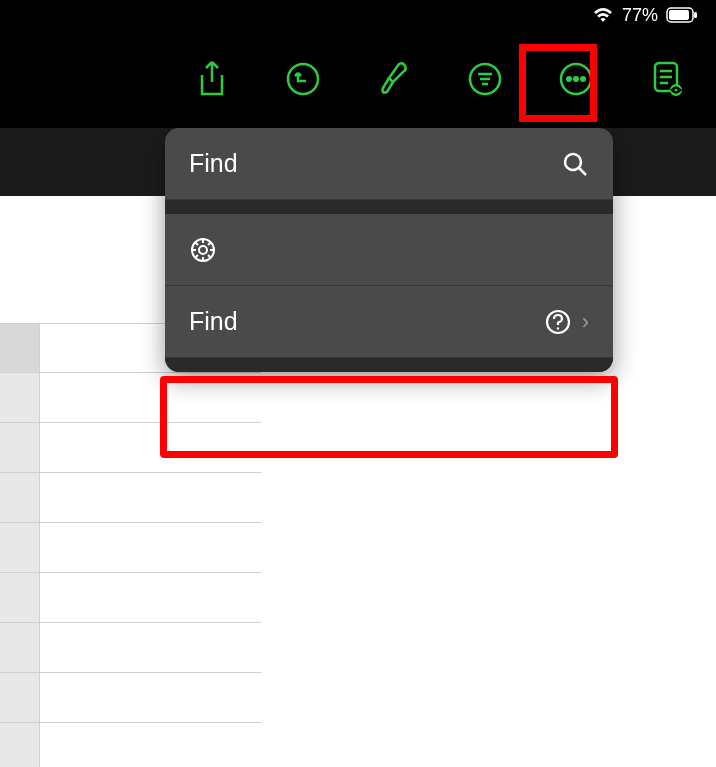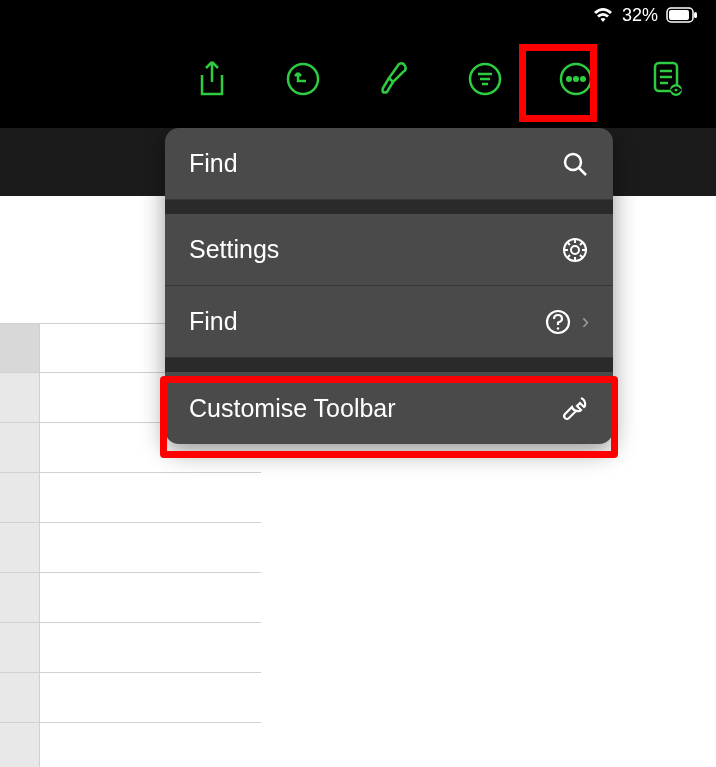--- a/index.html
+++ b/index.html
@@ -125,21 +125,21 @@
   </style>
 </head>
 <body>
 
 <div class="status-bar">
   <span class="wifi-icon">
     <svg width="22" height="16" viewBox="0 0 22 16">
         <path d="M11 15 L8.5 12 Q11 10 13.5 12 Z M5 8.5 Q11 3.5 17 8.5 L15 10.5 Q11 7 7 10.5 Z M2 5 Q11 -3 20 5 L18 7 Q11 0.5 4 7 Z" fill="#fff"></path>
       </svg>
   </span>
-  <span>32%</span>
+  <span>77%</span>
   <span class="battery-icon">
     <svg width="32" height="16" viewBox="0 0 32 16">
         <rect x="1" y="1" width="26" height="14" rx="4" fill="none" stroke="#fff" stroke-width="1.5"></rect>
         <rect x="3" y="3" width="20" height="10" rx="2" fill="#fff"></rect>
         <rect x="28" y="5" width="3" height="6" rx="1.5" fill="#fff"></rect>
       </svg>
   </span>
 </div>
 
 <div class="toolbar">
@@ -242,21 +242,20 @@
       <span class="item-icon">
         <svg width="28" height="28" viewBox="0 0 28 28" fill="none" stroke="#fff" stroke-width="2.5">
             <circle cx="12" cy="12" r="8"></circle>
             <line x1="18" y1="18" x2="25" y2="25"></line>
           </svg>
       </span>
     </span>
   </div>
   <div class="dropdown-sep"></div>
   <div class="dropdown-item">
-    <span>Settings</span>
     <span class="right">
       <span class="item-icon">
         <svg width="28" height="28" viewBox="0 0 28 28" fill="none" stroke="#fff" stroke-width="2">
             <circle cx="14" cy="14" r="11"></circle>
             <circle cx="14" cy="14" r="4"></circle>
             <line x1="14" y1="3" x2="14" y2="7"></line>
             <line x1="14" y1="21" x2="14" y2="25"></line>
             <line x1="3" y1="14" x2="7" y2="14"></line>
             <line x1="21" y1="14" x2="25" y2="14"></line>
             <line x1="6.2" y1="6.2" x2="9" y2="9"></line>
@@ -274,26 +273,16 @@
         <svg width="28" height="28" viewBox="0 0 28 28" fill="none" stroke="#fff" stroke-width="2.2">
             <circle cx="14" cy="14" r="11"></circle>
             <path d="M10 11 Q10 7 14 7 Q18 7 18 11 Q18 13.5 14 14.5 L14 17"></path>
             <circle cx="14" cy="20.5" r="1.2" fill="#fff" stroke="none"></circle>
           </svg>
       </span>
       <span class="chevron">›</span>
     </span>
   </div>
   <div class="dropdown-sep"></div>
-  <div class="dropdown-item">
-    <span>Customise Toolbar</span>
-    <span class="right">
-      <span class="item-icon">
-        <svg width="28" height="28" viewBox="0 0 28 28" fill="none" stroke="#fff" stroke-width="2.2">
-            <path d="M20 4 Q25 6 24 12 L23 13 L19 9 L16 12 L20 16 L19 17 Q13 18 11 13 L4 20 Q2 22 4 24 Q6 26 8 24 L15 17"></path>
-          </svg>
-      </span>
-    </span>
-  </div>
 </div>
 
 <div class="highlight-box highlight-more"></div>
 <div class="highlight-box highlight-customise"></div>
 
 </body></html>

